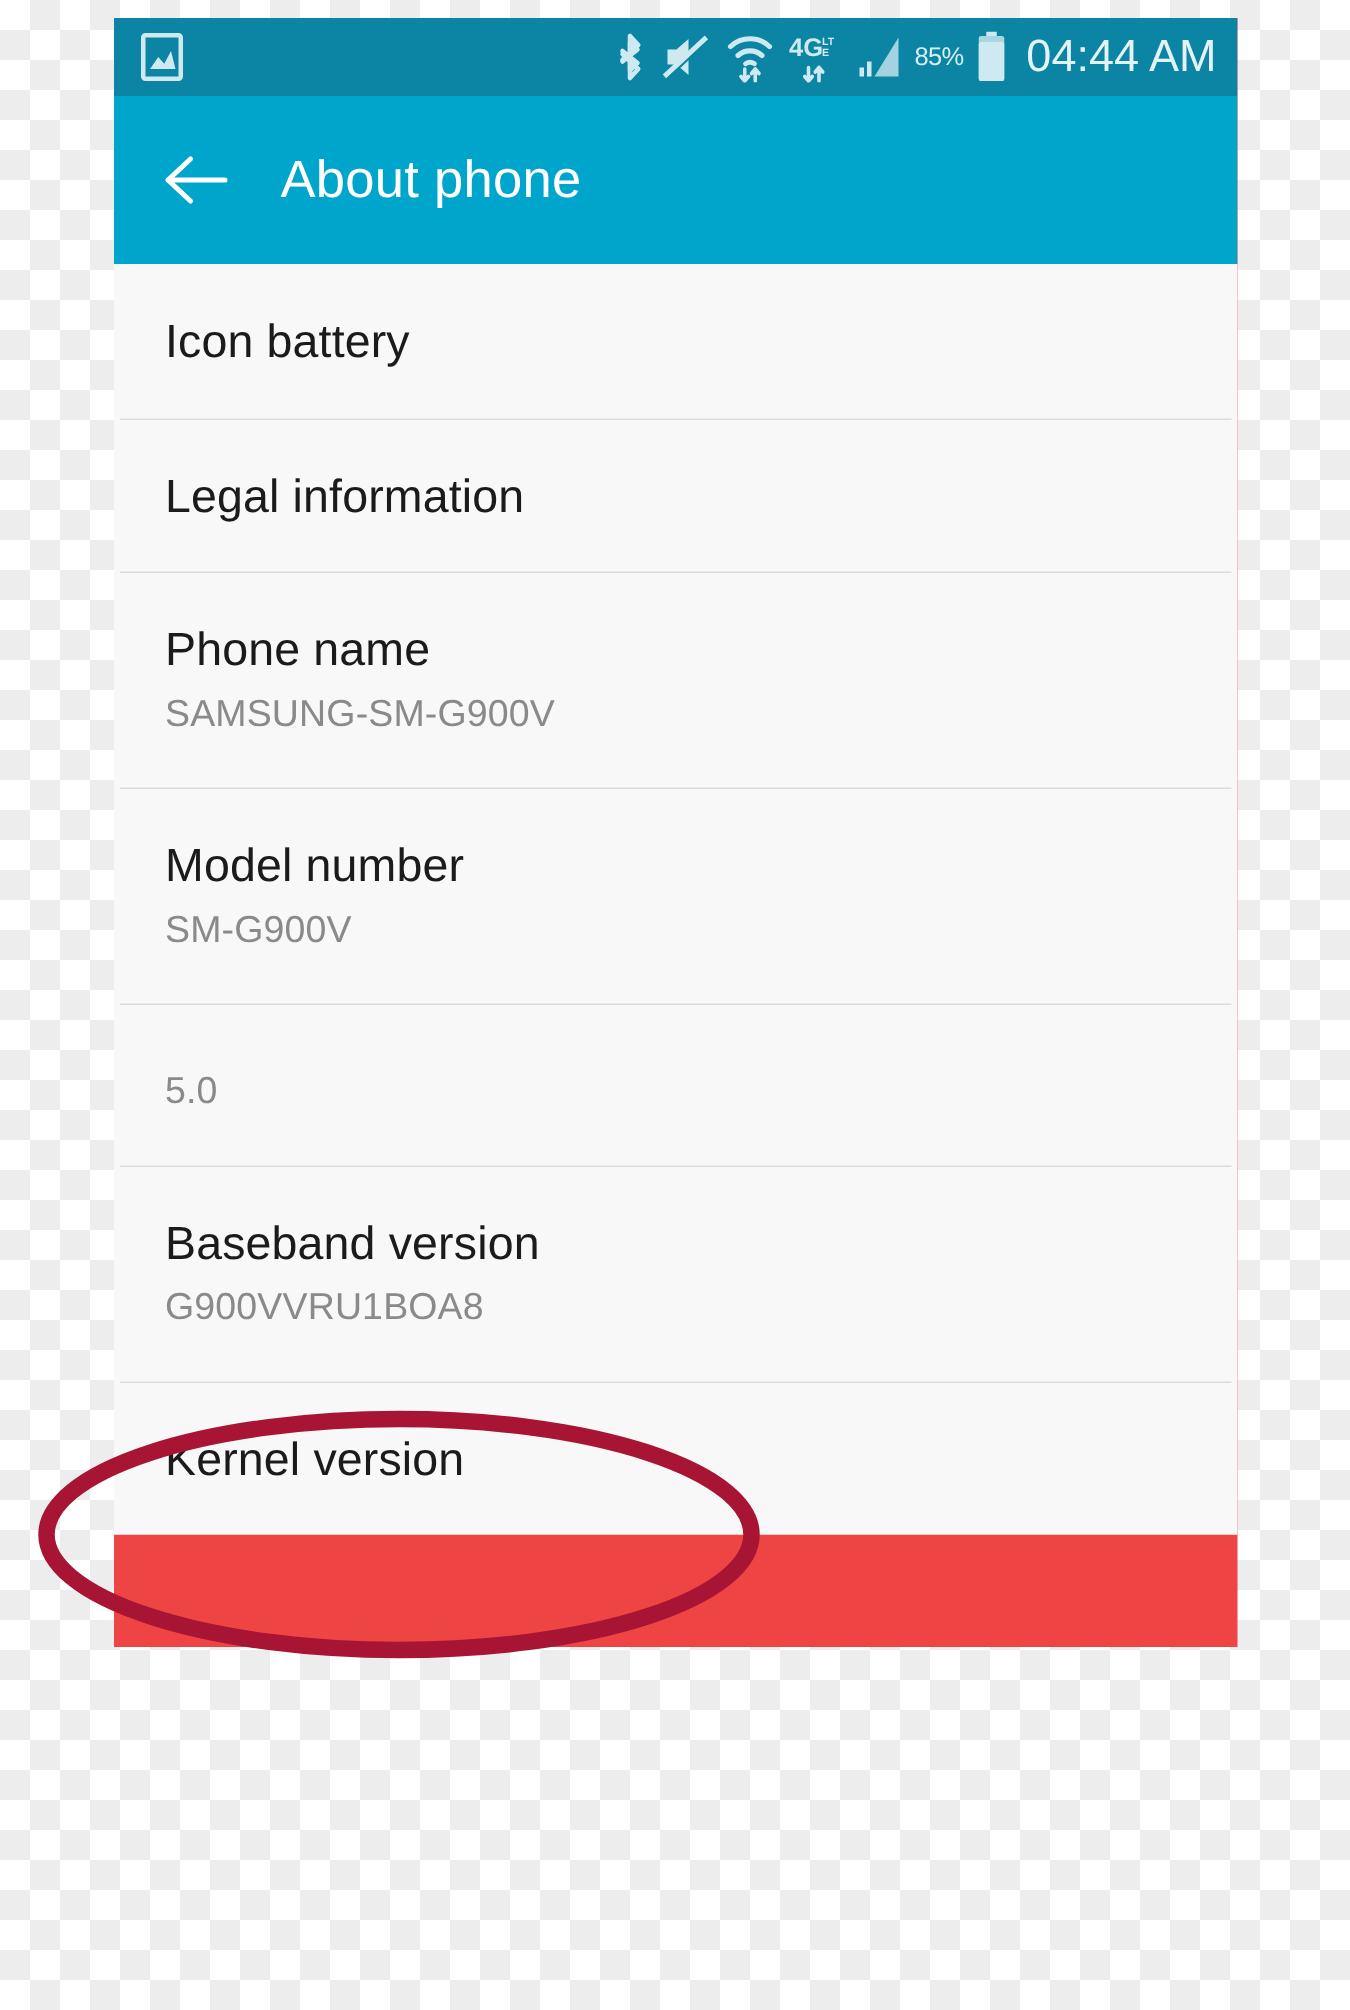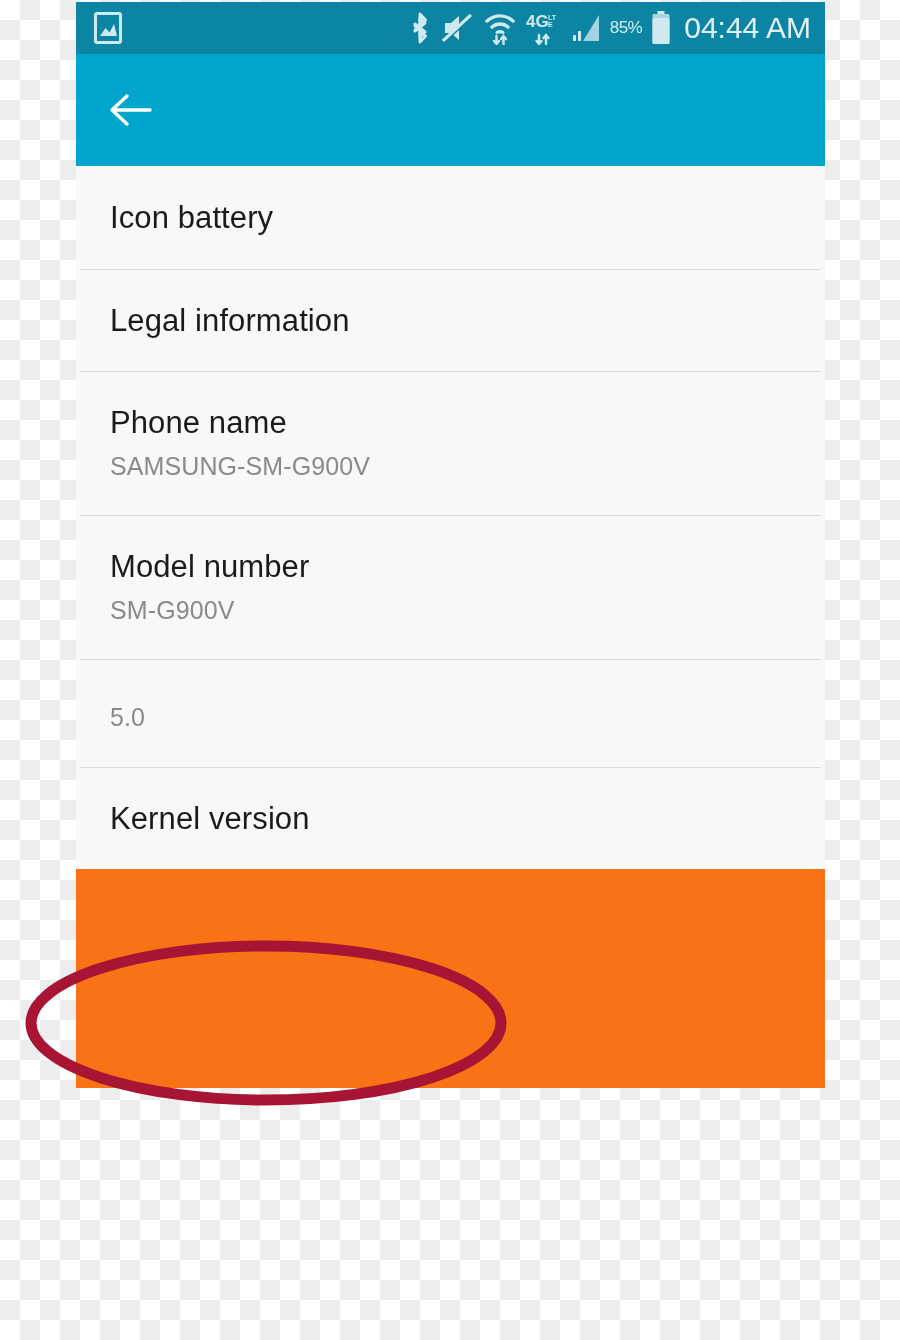--- a/index.html
+++ b/index.html
@@ -18,24 +18,24 @@
       linear-gradient(45deg, #ededed 25%, transparent 25%, transparent 75%, #ededed 75%),
       linear-gradient(45deg, #ededed 25%, transparent 25%, transparent 75%, #ededed 75%);
     background-size: 40px 40px;
     background-position: 0 0, 20px 20px;
   }
 
   
   #phone {
     position: absolute;
     left: 76px;
-    top: 2px;
+    top: 12px;
     width: 749px;
     height: 1086px;
-    background: #f97316;
+    background: #ef4444;
     overflow: hidden;
   }
 
   
   #status-bar {
     height: 52px;
     background: #0b85a3;
     display: flex;
     align-items: center;
     padding: 0 14px 0 18px;
@@ -197,20 +197,21 @@
       <span id="clock">04:44 AM</span>
     </div>
   </div>
 
   <div id="app-bar">
     <div id="back-button">
       <svg width="44" height="34" viewBox="0 0 44 34">
         <path d="M42 17 L4 17 M4 17 L19 3 M4 17 L19 31" fill="none" stroke="#ffffff" stroke-width="3.4" stroke-linecap="round" stroke-linejoin="round"></path>
       </svg>
     </div>
+    <div id="app-title">About phone</div>
   </div>
 
   <div id="settings-list">
 
     <div class="list-item">
       <div class="item-title">Icon battery</div>
     </div>
 
 
     <div class="list-item">
@@ -224,20 +225,24 @@
 
     <div class="list-item">
       <div class="item-title">Model number</div>
       <div class="item-subtitle">SM-G900V</div>
     </div>
 
     <div class="list-item">
       <div class="item-subtitle">5.0</div>
     </div>
 
+    <div class="list-item">
+      <div class="item-title">Baseband version</div>
+      <div class="item-subtitle">G900VVRU1BOA8</div>
+    </div>
 
     <div class="list-item">
       <div class="item-title">Kernel version</div>
     </div>
 
   </div>
 </div>
 
 <svg id="annotation-ellipse" viewBox="0 0 484 166" preserveAspectRatio="none">
   <ellipse cx="242" cy="83" rx="235" ry="77" fill="none" stroke="#a81534" stroke-width="11"></ellipse>

